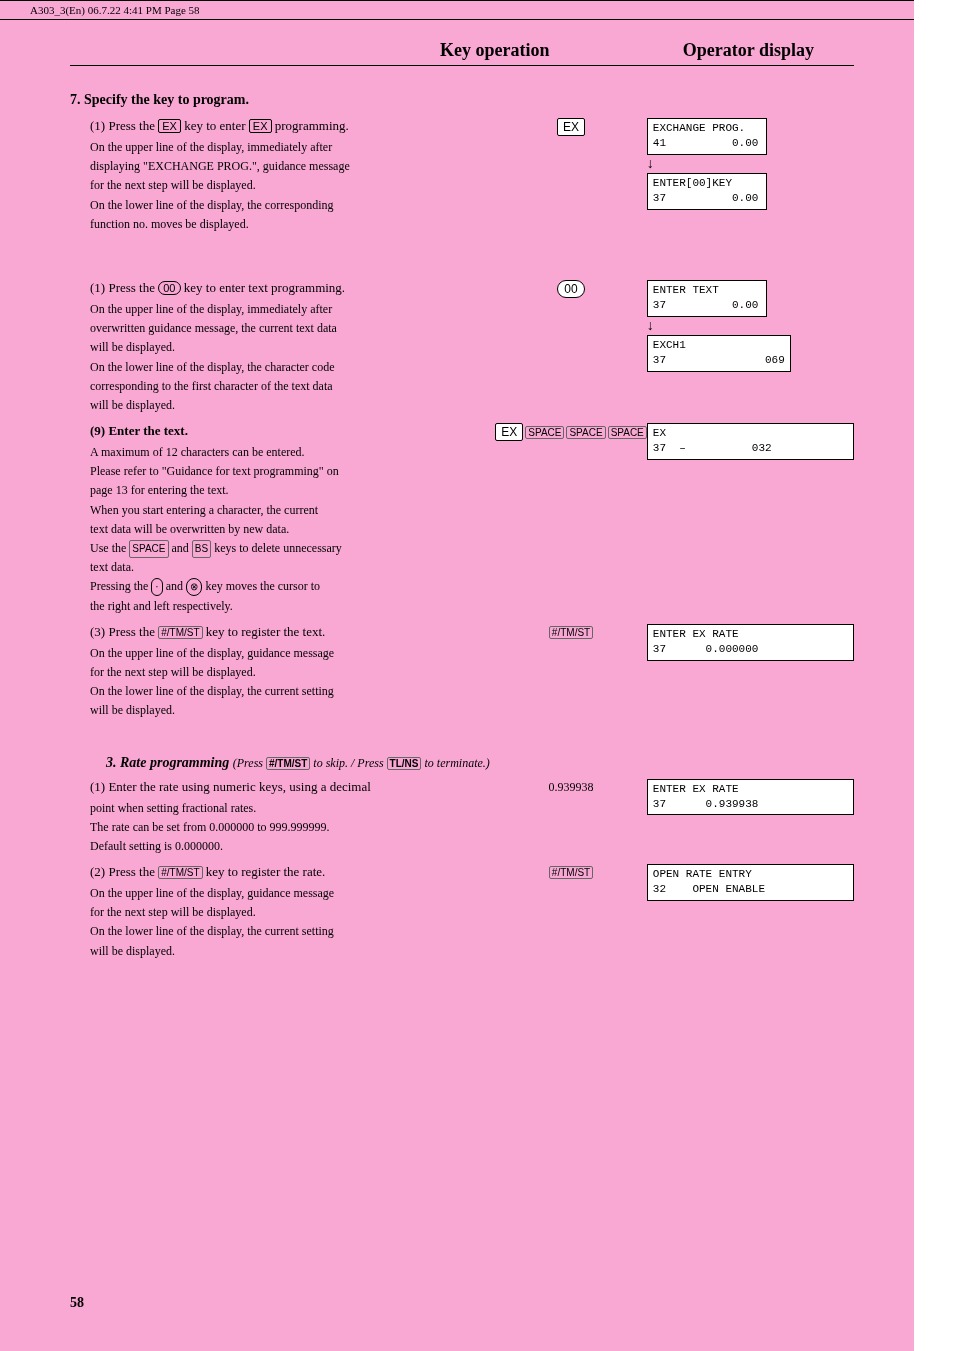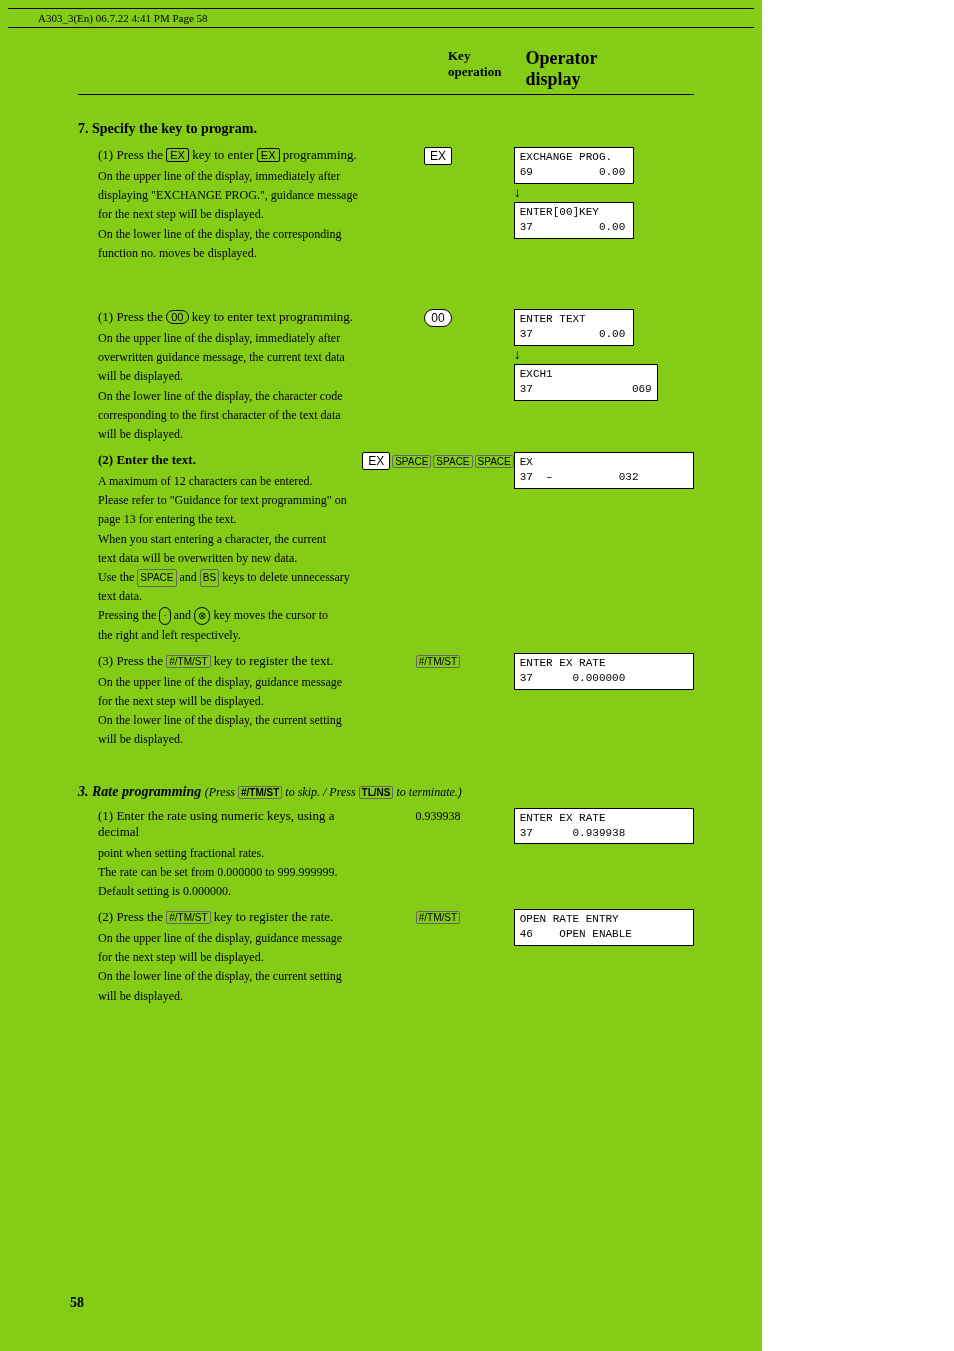--- a/index.html
+++ b/index.html
@@ -6,25 +6,25 @@
     body {
       background: #fff;
       font-family: 'Times New Roman', Times, serif;
       font-size: 13px;
       color: #000;
       width: 954px;
       min-height: 1351px;
       position: relative;
     }
     .page-container {
-      width: 762px;
+      width: 914px;
       min-height: 1351px;
-      background: #84cc16;
+      background: #f9a8d4;
       position: relative;
-      padding: 8px;
+      padding: 0;
     }
     
     .top-bar {
       border-top: 1px solid #000;
       border-bottom: 1px solid #000;
       padding: 3px 30px;
       font-size: 11px;
       display: flex;
       justify-content: space-between;
       align-items: center;
@@ -53,21 +53,21 @@
     
     .col-headers {
       display: flex;
       justify-content: space-between;
       border-bottom: 1px solid #000;
       padding-bottom: 4px;
       margin-bottom: 16px;
     }
     .col-header-key {
       margin-left: 370px;
-      font-size: 13px;
+      font-size: 18px;
       font-weight: bold;
     }
     .col-header-display {
       font-size: 18px;
       font-weight: bold;
       margin-right: 40px;
     }
     
     .section-title {
       font-size: 14px;
@@ -230,21 +230,21 @@
             </div>
           </td>
           <td style="text-align:center; vertical-align:top; padding-top:0;">
             <div style="display:flex; flex-direction:column; align-items:center; gap:4px;">
               <span class="key-symbol">EX</span>
             </div>
           </td>
           <td style="vertical-align:top; padding-top:0;">
             <div class="display-group">
               <div class="display-box">EXCHANGE PROG.
-69          0.00</div>
+41          0.00</div>
               <div class="arrow-down">↓</div>
               <div class="display-box">ENTER[00]KEY
 37          0.00</div>
             </div>
           </td>
         </tr>
 
         <tr>
             <td colspan="3" class="row-spacer"></td>
           </tr>
@@ -273,21 +273,21 @@
 37          0.00</div>
               <div class="arrow-down">↓</div>
               <div class="display-box">EXCH1
 37               069</div>
             </div>
           </td>
         </tr>
 
         <tr>
           <td class="instructions-td" style="padding-left:20px; padding-bottom:8px;">
-            <div class="step-label"><strong>(2) Enter the text.</strong></div>
+            <div class="step-label"><strong>(9) Enter the text.</strong></div>
             <div class="step-body" style="font-size:12px; line-height:1.6;">
               <div>A maximum of 12 characters can be entered.</div>
               <div>Please refer to "Guidance for text programming" on</div>
               <div>page 13 for entering the text.</div>
               <div>When you start entering a character, the current</div>
               <div>text data will be overwritten by new data.</div>
               <div>Use the <span class="inline-key-small">SPACE</span> and <span class="inline-key-small">BS</span> keys to delete unnecessary</div>
               <div>text data.</div>
               <div>Pressing the <span class="inline-key-rounded" style="font-size:10px; padding:0 3px;">·</span> and <span class="inline-key-rounded" style="font-size:10px; padding:0 3px;">⊗</span> key moves the cursor to</div>
               <div>the right and left respectively.</div>
@@ -327,21 +327,21 @@
 37      0.000000</div>
           </td>
         </tr>
 
         <tr>
             <td colspan="3" class="row-spacer"></td>
           </tr>
 
         <tr>
           <td class="instructions-td" colspan="3">
-            <div class="section-title" style="margin-bottom:8px;">
+            <div class="section-title" style="margin-bottom:8px;margin-left:36px;">
               <strong>
                 <em>3. Rate programming</em>
               </strong>
               <span style="font-weight:normal; font-style:italic; font-size:12px;"> (Press </span><span class="inline-key-small">#/TM/ST</span><span style="font-weight:normal; font-style:italic; font-size:12px;"> to skip. / Press </span><span class="inline-key-small">TL/NS</span><span style="font-weight:normal; font-style:italic; font-size:12px;"> to terminate.)</span>
             </div>
           </td>
         </tr>
 
         <tr>
           <td class="instructions-td" style="padding-left:20px; padding-bottom:8px;">
@@ -371,21 +371,21 @@
               <div>for the next step will be displayed.</div>
               <div>On the lower line of the display, the current setting</div>
               <div>will be displayed.</div>
             </div>
           </td>
           <td style="text-align:center; vertical-align:top;">
             <span class="inline-key-small">#/TM/ST</span>
           </td>
           <td style="vertical-align:top;">
             <div class="display-box">OPEN RATE ENTRY
-46    OPEN ENABLE</div>
+32    OPEN ENABLE</div>
           </td>
         </tr>
 
       </tbody>
     </table>
 
     <div class="page-number">58</div>
 
   </div>
 </div>

